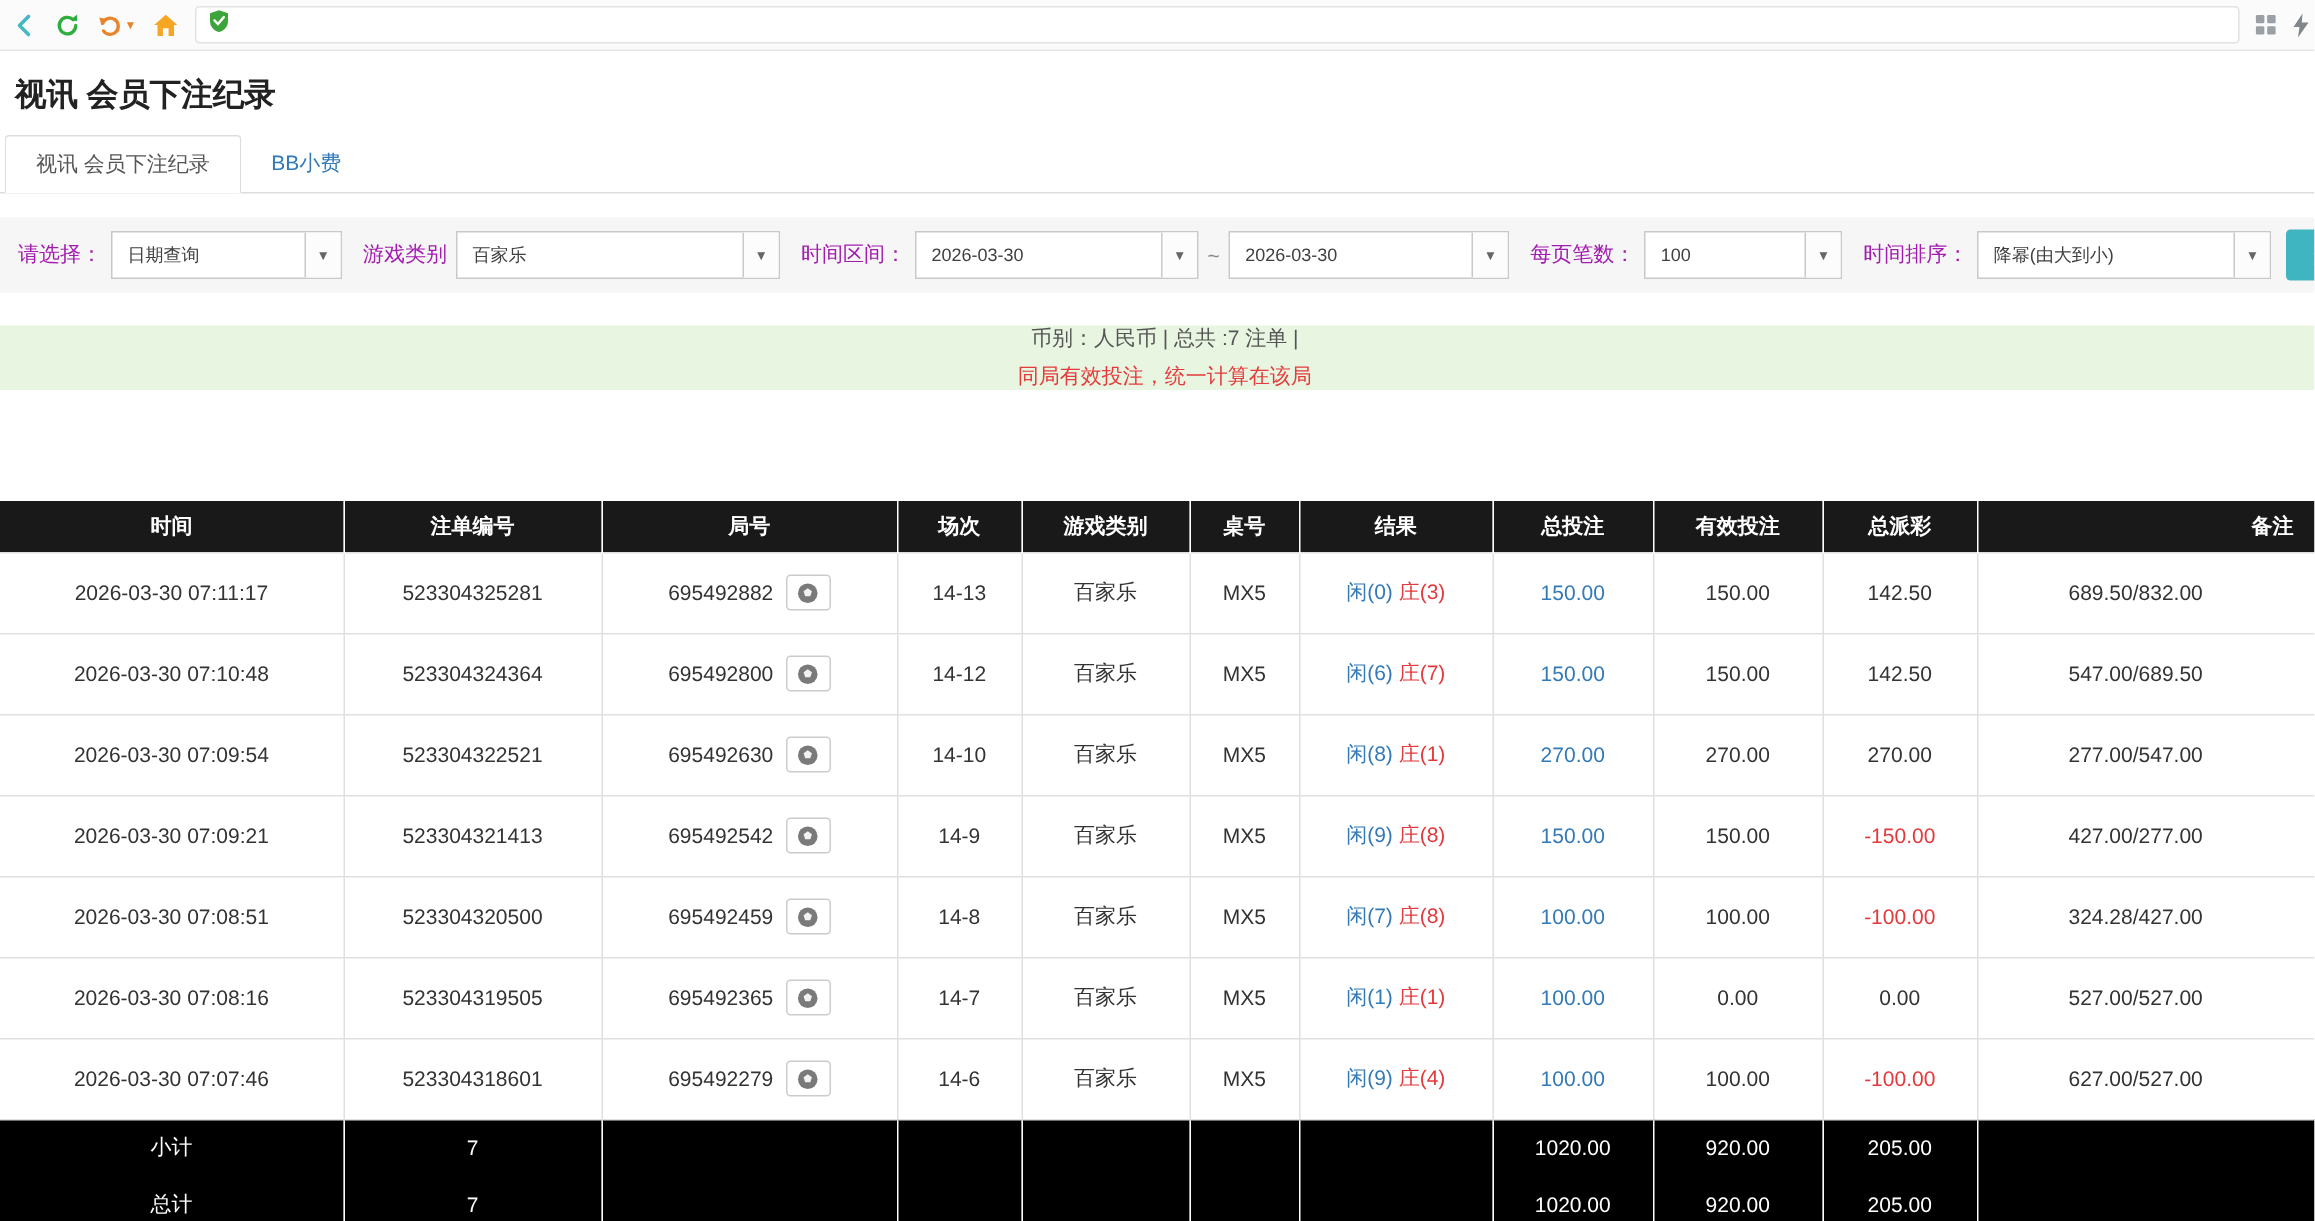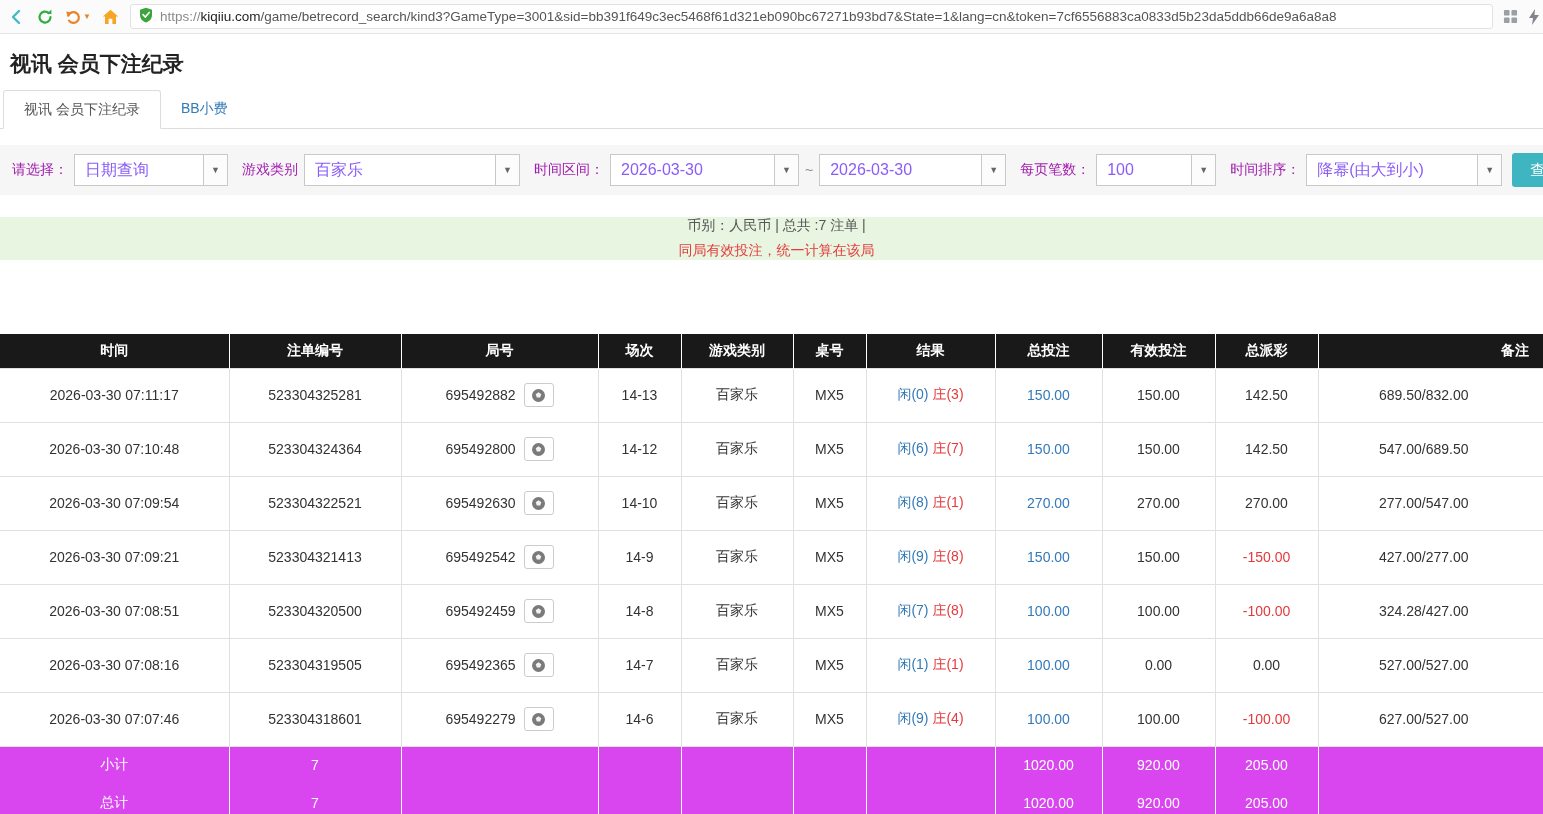--- a/index.html
+++ b/index.html
@@ -28,21 +28,21 @@
                 border-radius:3px 3px 0 0; margin-bottom:-1px; color:#555; }
   .tab.inactive { color:#337ab7; }
 
   .filter-wrap { margin-top:16px; width:1543px; overflow:hidden; background:#f6f6f6; }
   .filter-bar { display:flex; align-items:center; white-space:nowrap; height:50px;
                 width:1620px; padding-left:12px; }
   .f-label { font-size:14px; font-weight:normal; color:#a21caf; margin:0 6px 0 14px; }
   .f-label:first-child { margin-left:0; }
   .select { height:32px; background:#fff; border:1px solid #c9c9c9; display:flex;
             align-items:center; cursor:pointer; }
-  .select-val { flex:1; padding:0 10px; font-size:16px; color:#8b5cf6; overflow:hidden; }
+  .select-val { flex:1; padding:0 10px; font-size:12px; color:#404040; overflow:hidden; }
   .select-arrow { width:24px; align-self:stretch; border-left:1px solid #c9c9c9; background:#fcfcfc;
                   display:flex; align-items:center; justify-content:center; font-size:9px; color:#666; }
   .tilde { color:#888; font-size:14px; margin:0 6px; }
   .search-btn { height:34px; margin-left:10px; padding:0 18px; background:#3eb5c0; color:#fff;
                 border:none; border-radius:3px; font-size:15px; cursor:pointer; }
 
   .notice { margin-top:22px; height:43px; background:#e7f5e1; display:flex; align-items:center;
             justify-content:space-between; padding:0 2px 0 12px; font-size:14px;flex-direction:column; }
   .notice-left { color:#555; }
   .notice-right { color:#e43c3c; }
@@ -52,21 +52,21 @@
   thead th { background:#191919; color:#fff; height:34px; font-weight:bold;
              border-right:1px solid #fff; text-align:center; }
   thead th:last-child { border-right:none; text-align:right; padding-right:14px;margin-top:24px; }
   tbody td { height:54px; text-align:center; border:1px solid #e0e0e0; color:#333; background:#fff; }
   tbody tr td:first-child { border-left:none; } tbody tr td:last-child { border-right:none; }
   td.note-cell { text-align:center; padding-right:14px; }
   .blue { color:#337ab7; } .red { color:#e4393c; }
   .round-cell-inner { display:flex; align-items:center; justify-content:center; gap:8px; }
   .video-btn { width:30px; height:24px; border:1px solid #ccc; border-radius:3px; background:#fff;
                display:inline-flex; align-items:center; justify-content:center; cursor:pointer; }
-  tfoot td { background:#d946ef; color:#fff; height:38px; text-align:center;
+  tfoot td { background:#000000; color:#fff; height:38px; text-align:center;
              border-right:1px solid #fff; font-size:14px; }
   tfoot td:last-child { border-right:none; }
 </style>
 </head>
 <body>
 
 <div class="browser-bar">
   <span class="nav-icon">
     <svg width="18" height="18" viewBox="0 0 18 18">
         <path d="M11 3 L5 9 L11 15" stroke="#45b8c6" stroke-width="2.4" fill="none" stroke-linecap="round" stroke-linejoin="round"></path>
@@ -91,21 +91,20 @@
       </svg>
   </span>
 
   <div class="url-bar">
     <span>
       <svg width="14" height="16" viewBox="0 0 14 16">
           <path d="M7 0.8 L13 2.8 V8 C13 11.8 10.6 14.4 7 15.4 C3.4 14.4 1 11.8 1 8 V2.8 Z" fill="#3ba43b"></path>
           <path d="M4 7.6 L6.3 10 L10.2 5.4" stroke="#fff" stroke-width="1.6" fill="none" stroke-linecap="round"></path>
         </svg>
     </span>
-    <span class="url-text"><span class="url-scheme">https://</span><span class="url-host">kiqiiu.com</span><span class="url-path">/game/betrecord_search/kind3?GameType=3001&amp;sid=bb391f649c3ec5468f61d321eb090bc67271b93bd7&amp;State=1&amp;lang=cn&amp;token=7cf6556883ca0833d5b23da5ddb66de9a6a8a8</span></span>
   </div>
 
   <div class="right-icons">
     <span class="nav-icon">
       <svg width="15" height="15" viewBox="0 0 16 16">
           <rect x="1" y="1" width="6" height="6" rx="1" fill="#9aa0a6"></rect>
           <rect x="9" y="1" width="6" height="6" rx="1" fill="#9aa0a6"></rect>
           <rect x="1" y="9" width="6" height="6" rx="1" fill="#9aa0a6"></rect>
           <rect x="9" y="9" width="6" height="6" rx="1" fill="#9aa0a6"></rect>
         </svg>
@@ -144,21 +143,21 @@
       <span class="select-val">2026-03-30</span>
       <span class="select-arrow">▼</span>
     </div>
     <span class="tilde">~</span>
     <div class="select" style="width:187px">
       <span class="select-val">2026-03-30</span>
       <span class="select-arrow">▼</span>
     </div>
 
     <span class="f-label">每页笔数：</span>
-    <div class="select" style="width:120px">
+    <div class="select" style="width:132px">
       <span class="select-val">100</span>
       <span class="select-arrow">▼</span>
     </div>
 
     <span class="f-label">时间排序：</span>
     <div class="select" style="width:196px">
       <span class="select-val">降幂(由大到小)</span>
       <span class="select-arrow">▼</span>
     </div>
 

